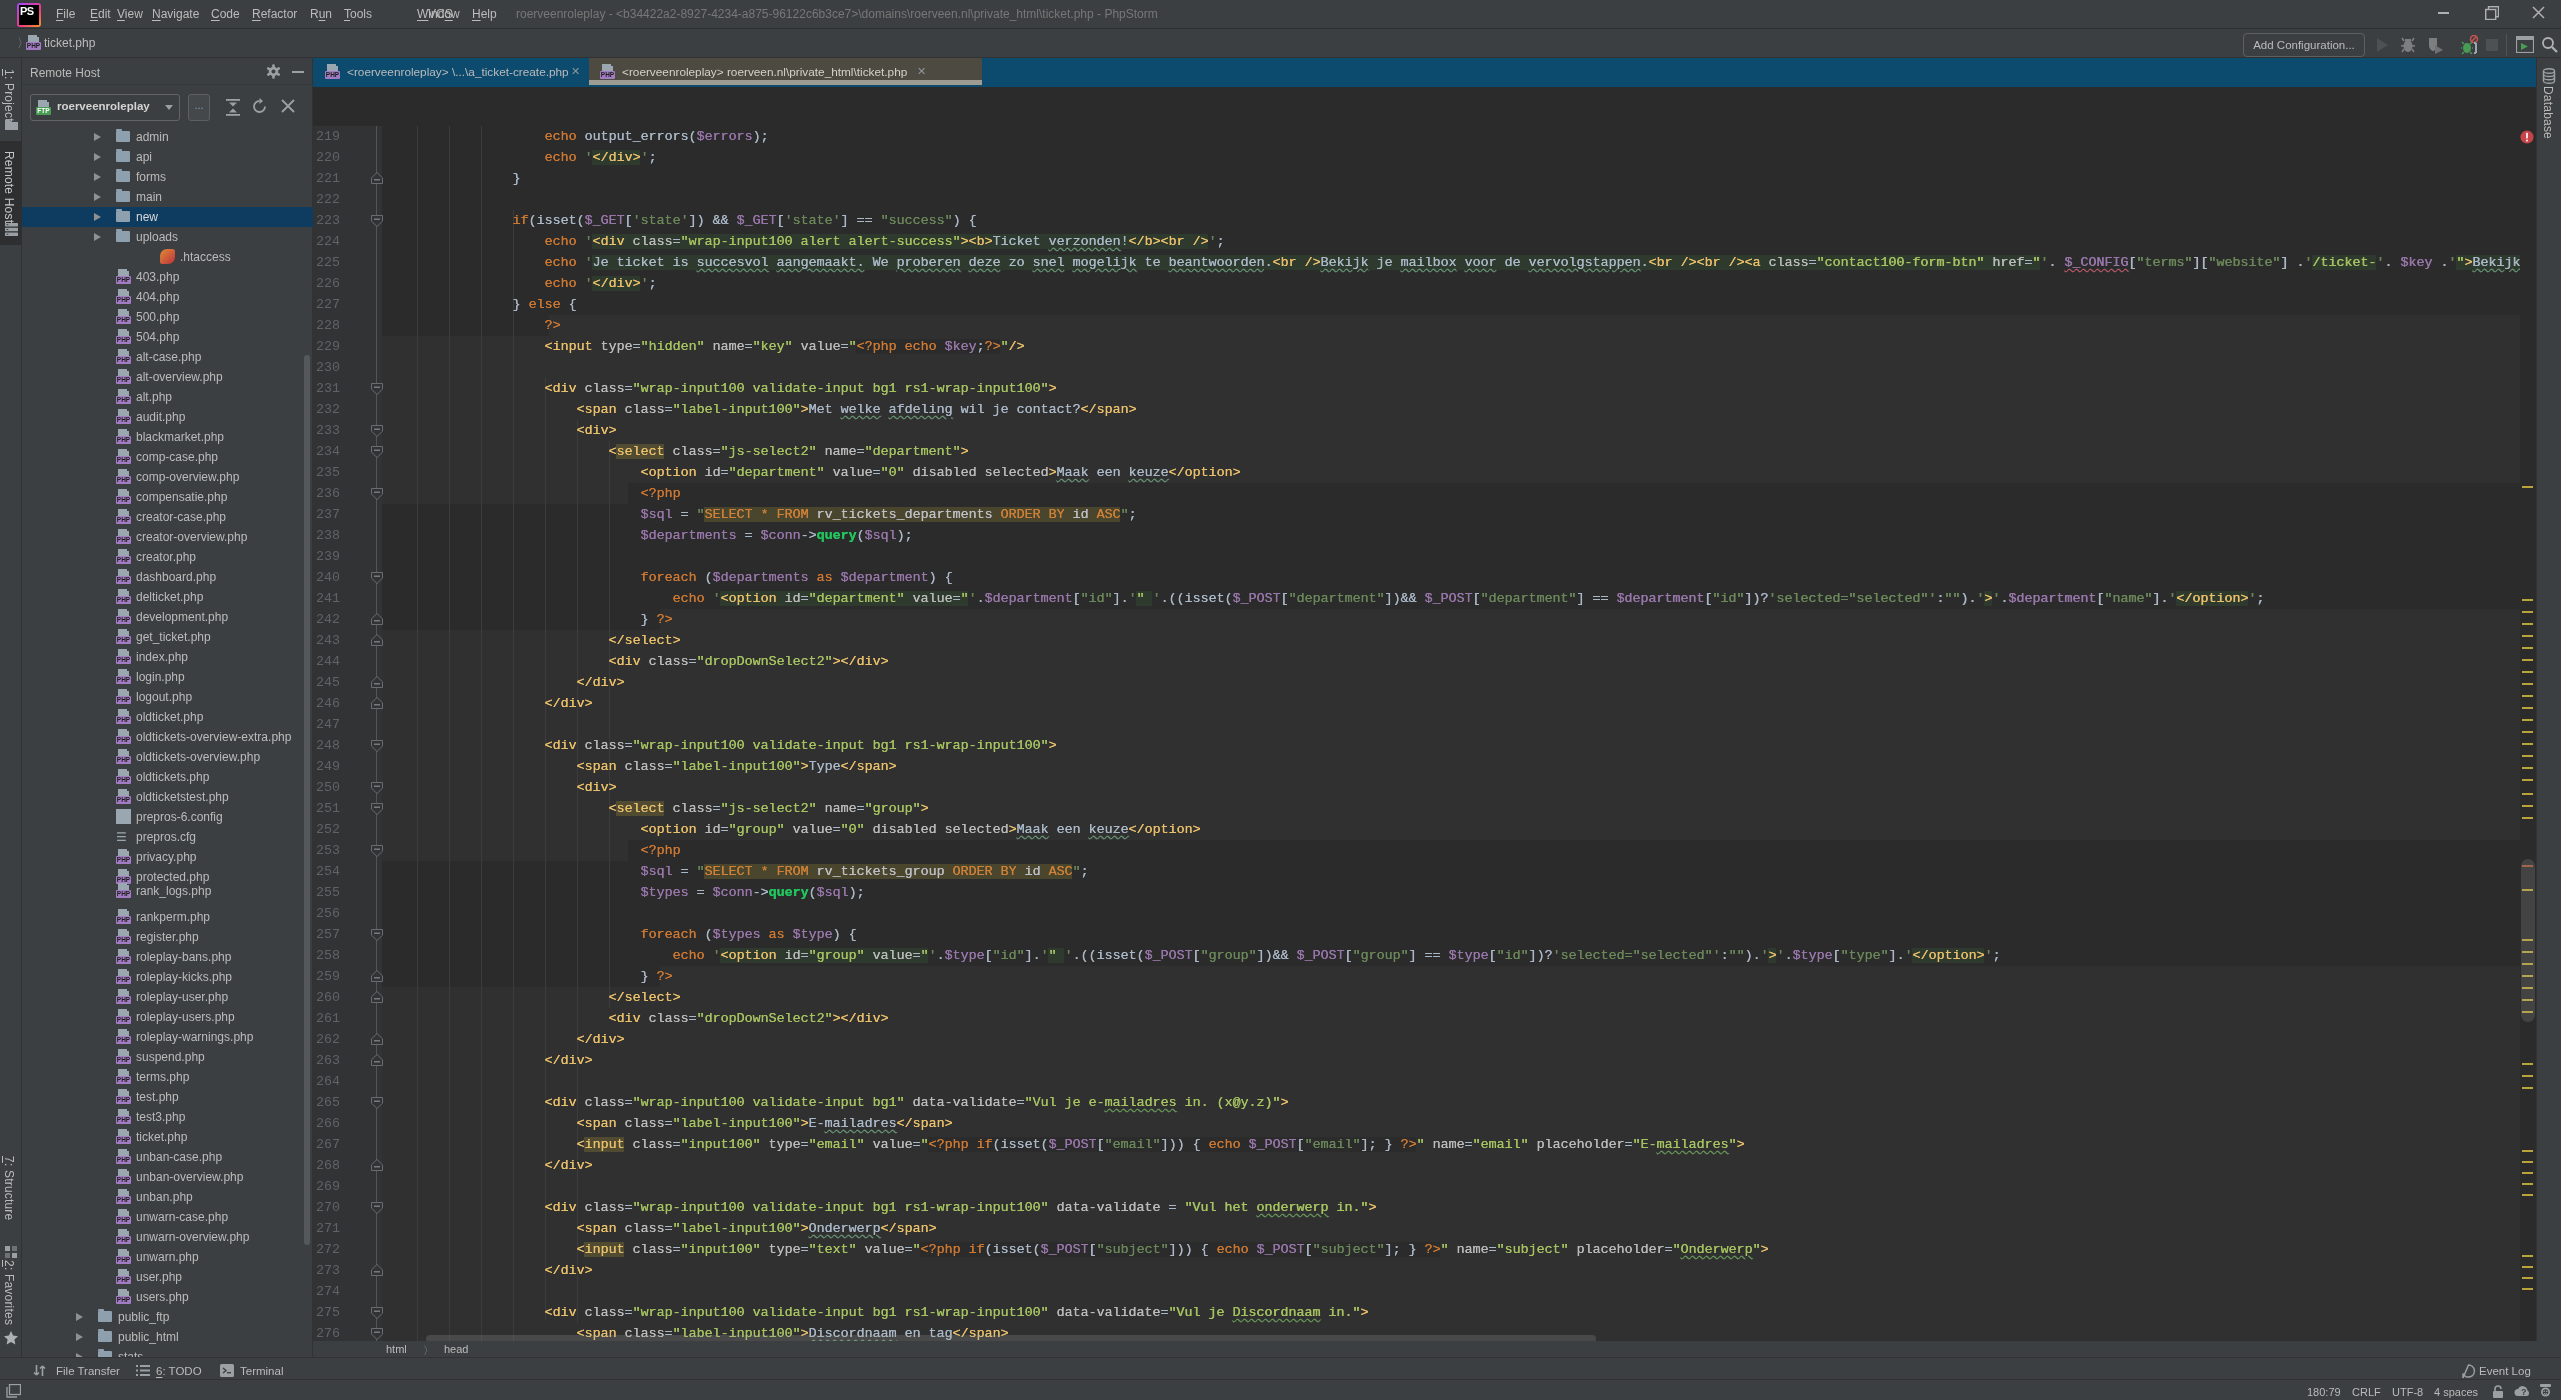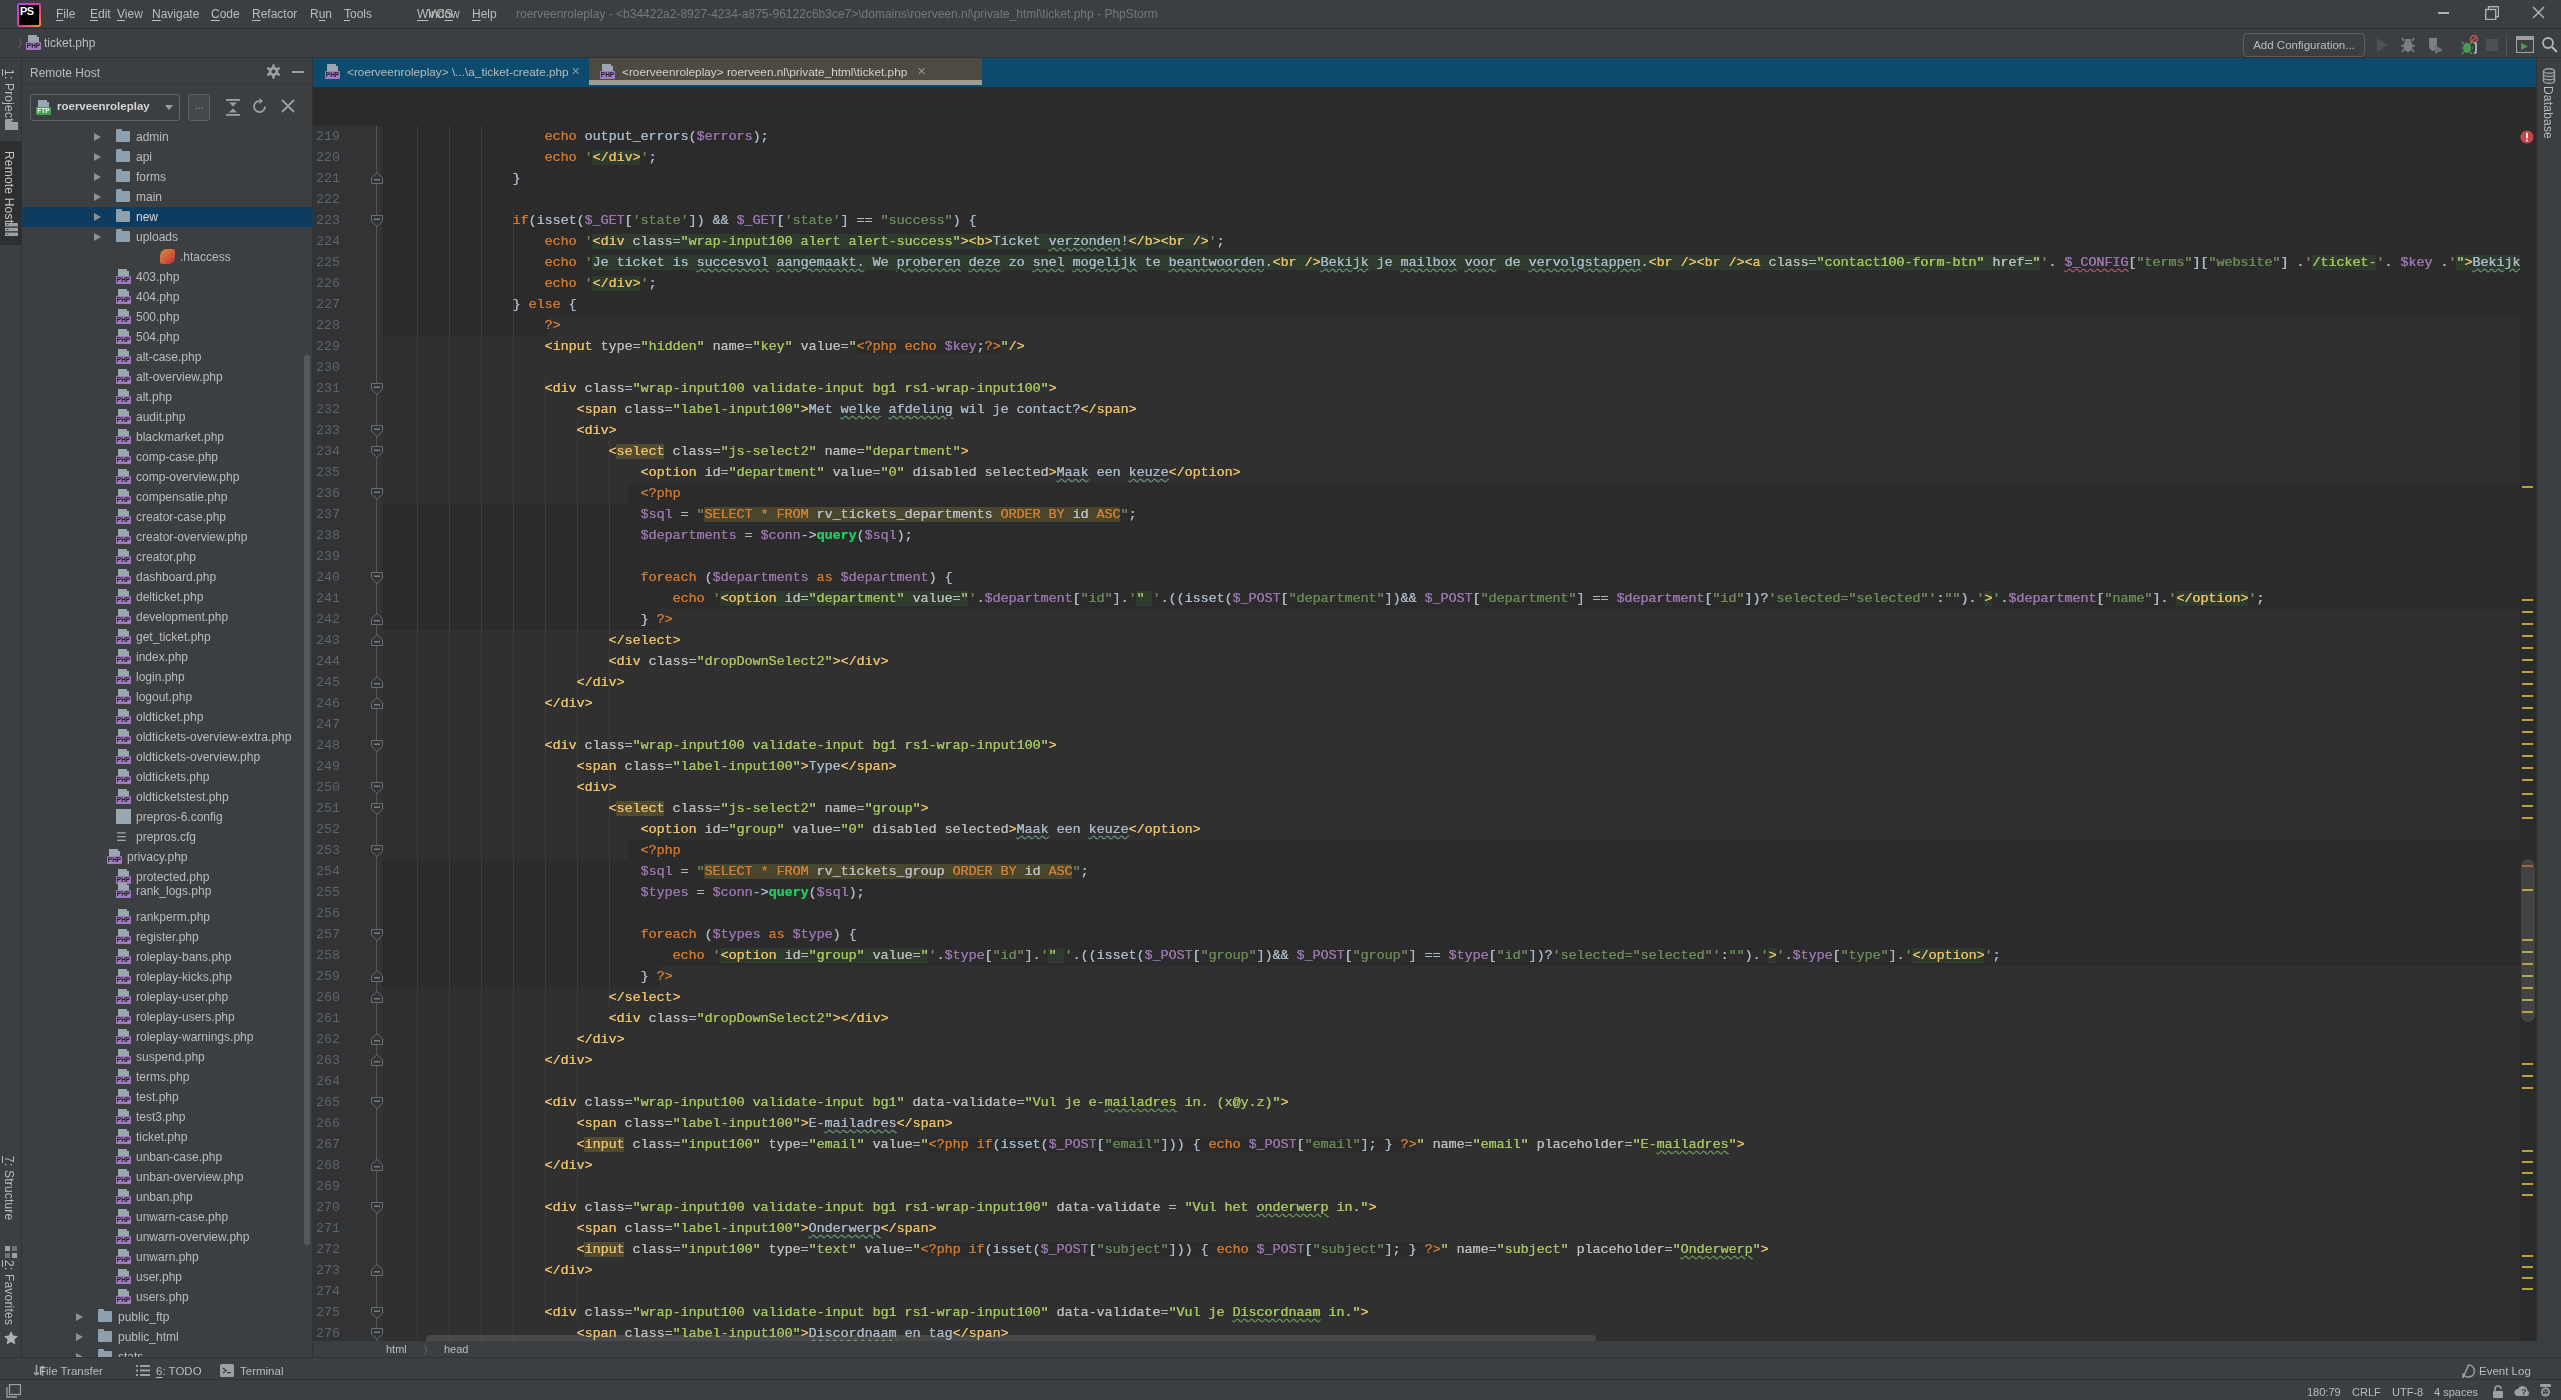--- a/index.html
+++ b/index.html
@@ -266,21 +266,21 @@
 <div class="trow" style="left:94px;top:521.6px;"><span class="phpicon"><span class="pg"></span><span class="lbl">PHP</span></span>index.php</div>
 <div class="trow" style="left:94px;top:541.6px;"><span class="phpicon"><span class="pg"></span><span class="lbl">PHP</span></span>login.php</div>
 <div class="trow" style="left:94px;top:561.6px;"><span class="phpicon"><span class="pg"></span><span class="lbl">PHP</span></span>logout.php</div>
 <div class="trow" style="left:94px;top:581.6px;"><span class="phpicon"><span class="pg"></span><span class="lbl">PHP</span></span>oldticket.php</div>
 <div class="trow" style="left:94px;top:601.6px;"><span class="phpicon"><span class="pg"></span><span class="lbl">PHP</span></span>oldtickets-overview-extra.php</div>
 <div class="trow" style="left:94px;top:621.6px;"><span class="phpicon"><span class="pg"></span><span class="lbl">PHP</span></span>oldtickets-overview.php</div>
 <div class="trow" style="left:94px;top:641.6px;"><span class="phpicon"><span class="pg"></span><span class="lbl">PHP</span></span>oldtickets.php</div>
 <div class="trow" style="left:94px;top:661.6px;"><span class="phpicon"><span class="pg"></span><span class="lbl">PHP</span></span>oldticketstest.php</div>
 <div class="trow" style="left:94px;top:681.6px;"><span class="cfgicon"></span>prepros-6.config</div>
 <div class="trow" style="left:94px;top:701.6px;"><span class="cfg2icon">☰</span>prepros.cfg</div>
-<div class="trow" style="left:85px;top:721.6px;"><span class="phpicon"><span class="pg"></span><span class="lbl">PHP</span></span>privacy.php</div>
+<div class="trow" style="left:94px;top:721.6px;"><span class="phpicon"><span class="pg"></span><span class="lbl">PHP</span></span>privacy.php</div>
 <div class="trow" style="left:94px;top:741.6px;"><span class="phpicon"><span class="pg"></span><span class="lbl">PHP</span></span>protected.php</div>
 <div class="trow" style="left:94px;top:756px;"><span class="phpicon"><span class="pg"></span><span class="lbl">PHP</span></span>rank_logs.php</div>
 <div class="trow" style="left:94px;top:781.6px;"><span class="phpicon"><span class="pg"></span><span class="lbl">PHP</span></span>rankperm.php</div>
 <div class="trow" style="left:94px;top:801.6px;"><span class="phpicon"><span class="pg"></span><span class="lbl">PHP</span></span>register.php</div>
 <div class="trow" style="left:94px;top:821.6px;"><span class="phpicon"><span class="pg"></span><span class="lbl">PHP</span></span>roleplay-bans.php</div>
 <div class="trow" style="left:94px;top:841.6px;"><span class="phpicon"><span class="pg"></span><span class="lbl">PHP</span></span>roleplay-kicks.php</div>
 <div class="trow" style="left:94px;top:861.6px;"><span class="phpicon"><span class="pg"></span><span class="lbl">PHP</span></span>roleplay-user.php</div>
 <div class="trow" style="left:94px;top:881.6px;"><span class="phpicon"><span class="pg"></span><span class="lbl">PHP</span></span>roleplay-users.php</div>
 <div class="trow" style="left:94px;top:901.6px;"><span class="phpicon"><span class="pg"></span><span class="lbl">PHP</span></span>roleplay-warnings.php</div>
 <div class="trow" style="left:94px;top:921.6px;"><span class="phpicon"><span class="pg"></span><span class="lbl">PHP</span></span>suspend.php</div>
@@ -681,21 +681,21 @@
   <span style="position:absolute;left:131px;top:2px;">head</span>
 </div>
 
 <div class="abs" id="btnrow">
   <svg class="abs" style="left:33px;top:6px;" width="13" height="13" viewBox="0 0 13 13">
         <g stroke="#9aa0a3" stroke-width="1.6" fill="none">
           <path d="M3.5 1 V11 M3.5 11 L1 8.5 M3.5 11 L6 8.5"></path>
           <path d="M9.5 12 V2 M9.5 2 L7 4.5 M9.5 2 L12 4.5"></path>
         </g>
       </svg>
-  <span style="position:absolute;left:39px;top:7px;">File Transfer</span>
+  <span style="position:absolute;left:56px;top:7px;">File Transfer</span>
   <svg class="abs" style="left:136px;top:6px;" width="14" height="13" viewBox="0 0 14 13">
         <g fill="#9aa0a3">
           <rect x="0" y="1" width="2" height="2"></rect>
           <rect x="4" y="1" width="10" height="2"></rect>
           <rect x="0" y="5.5" width="2" height="2"></rect>
           <rect x="4" y="5.5" width="10" height="2"></rect>
           <rect x="0" y="10" width="2" height="2"></rect>
           <rect x="4" y="10" width="10" height="2"></rect>
         </g>
       </svg>

